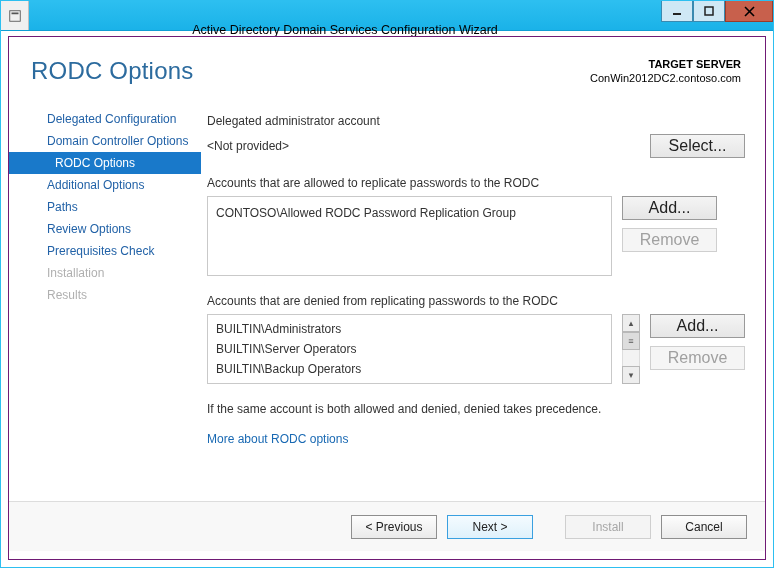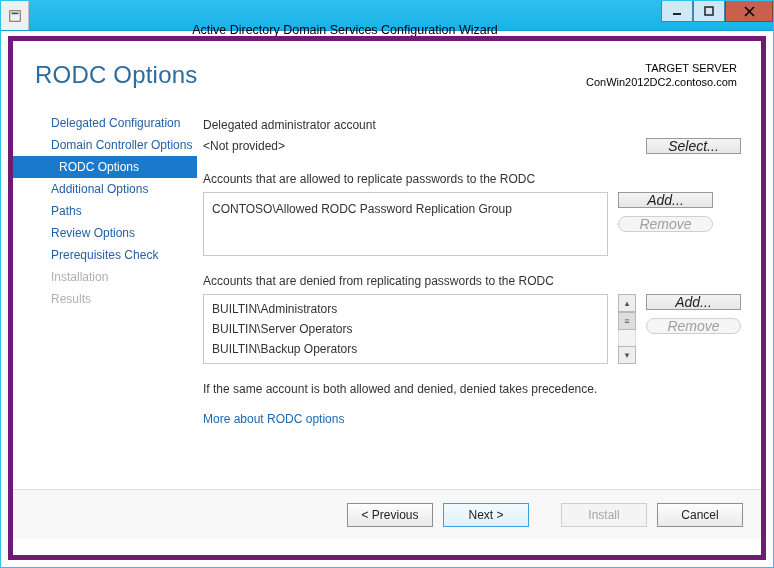--- a/index.html
+++ b/index.html
@@ -45,38 +45,38 @@
     margin-top: -1px;
     background: #cce9f6;
     font-size: 11px;
   }
   .winbtn.close { background: #c8604c; color: #000; width: 48px; border-color:#9a3b2a;}
   .winbtn.min, .winbtn.max { background:#cfe8f5; }
   .content {
     position: absolute;
     top: 36px; left:8px; right:8px; bottom:8px;
     background: #fff;
-    border: 5px solid #701a75;
+    border: 1px solid #701a75;
   }
   .header-row {
     display:flex; justify-content:space-between; align-items:flex-start;
     padding: 20px 24px 0 22px;
   }
   .page-title {
     color: #2c6b9e;
     font-size: 24px;
     font-weight: 300;
     letter-spacing: .2px;
   }
   .target {
     text-align: right;
     font-size: 11px;
     line-height: 1.3;
   }
-  .target .lab { font-weight: normal; }
+  .target .lab { font-weight: bold; }
   .body-row {
     display:flex;
     padding: 12px 20px 0 0;
   }
   .nav {
     width: 206px;
     padding-top: 10px;
   }
   .nav-item {
     padding: 4px 0 4px 38px;
@@ -96,52 +96,52 @@
     flex:1;
     padding: 10px 0 0 6px;
     font-size: 12px;
     color: #333;
   }
   .section-label { margin: 6px 0; }
   .row1 { display:flex; align-items:center; gap:18px; margin:4px 0 18px 0;}
   .notprov { width: 320px; }
   .btn {
     width: 95px;
-    height:16px;
+    height:24px;
     border:1px solid #9a9a9a;
     background: linear-gradient(#f4f4f4,#e6e6e6);
-    font-size:14px;
+    font-size:16px;
     color:#222;
     cursor: pointer;
-    display:inline-flex; align-items:center; justify-content:center;font-style:italic;
-  }
-  .btn.disabled { color:#a0a0a0; background:#f5f5f5; border-color:#cfcfcf; cursor:default;border-radius:10px;}
+    display:inline-flex; align-items:center; justify-content:center;
+  }
+  .btn.disabled { color:#a0a0a0; background:#f5f5f5; border-color:#cfcfcf; cursor:default;}
   .listgroup { display:flex; align-items:flex-start; gap:10px; margin-bottom:18px;}
   .listbox {
-    width: 405px; height: 64px;
+    width: 405px; height: 80px;
     border:1px solid #c9c9c9;
     background:#fff;
     padding:6px 8px;
     overflow:hidden;
     font-size:12px;
   }
   .listbox.h3 { height:70px; padding:4px 8px; }
   .listbox div { line-height: 20px; }
   .btncol { display:flex; flex-direction:column; gap:8px; }
   .scrollcol { width:18px; display:flex; flex-direction:column; }
   .scrollbtn {
     width:18px; height:18px; border:1px solid #b8b8b8;
     background:#eee; display:flex; align-items:center; justify-content:center;
     font-size:9px; color:#555;
   }
   .scrolltrack { flex:1; background:#f3f3f3; border-left:1px solid #ddd; border-right:1px solid #ddd;}
   .note { margin-top:15px; }
   .more-link { color:#1969b3; margin-top:16px; display:inline-block; cursor:pointer; }
   .footer {
-    position:absolute; bottom:16px; left:0; right:0;
+    position:absolute; bottom:8px; left:0; right:0;
     height:50px; border-top:1px solid #ddd;
     background:#f8f8f8;
     display:flex; align-items:center; justify-content:flex-end;
     padding-right:18px; gap:10px;
   }
   .fbtn {
     width:86px; height:24px;
     border:1px solid #8e8e8e;
     background: linear-gradient(#fdfdfd,#eaeaea);
     font-size:12px; color:#222;

